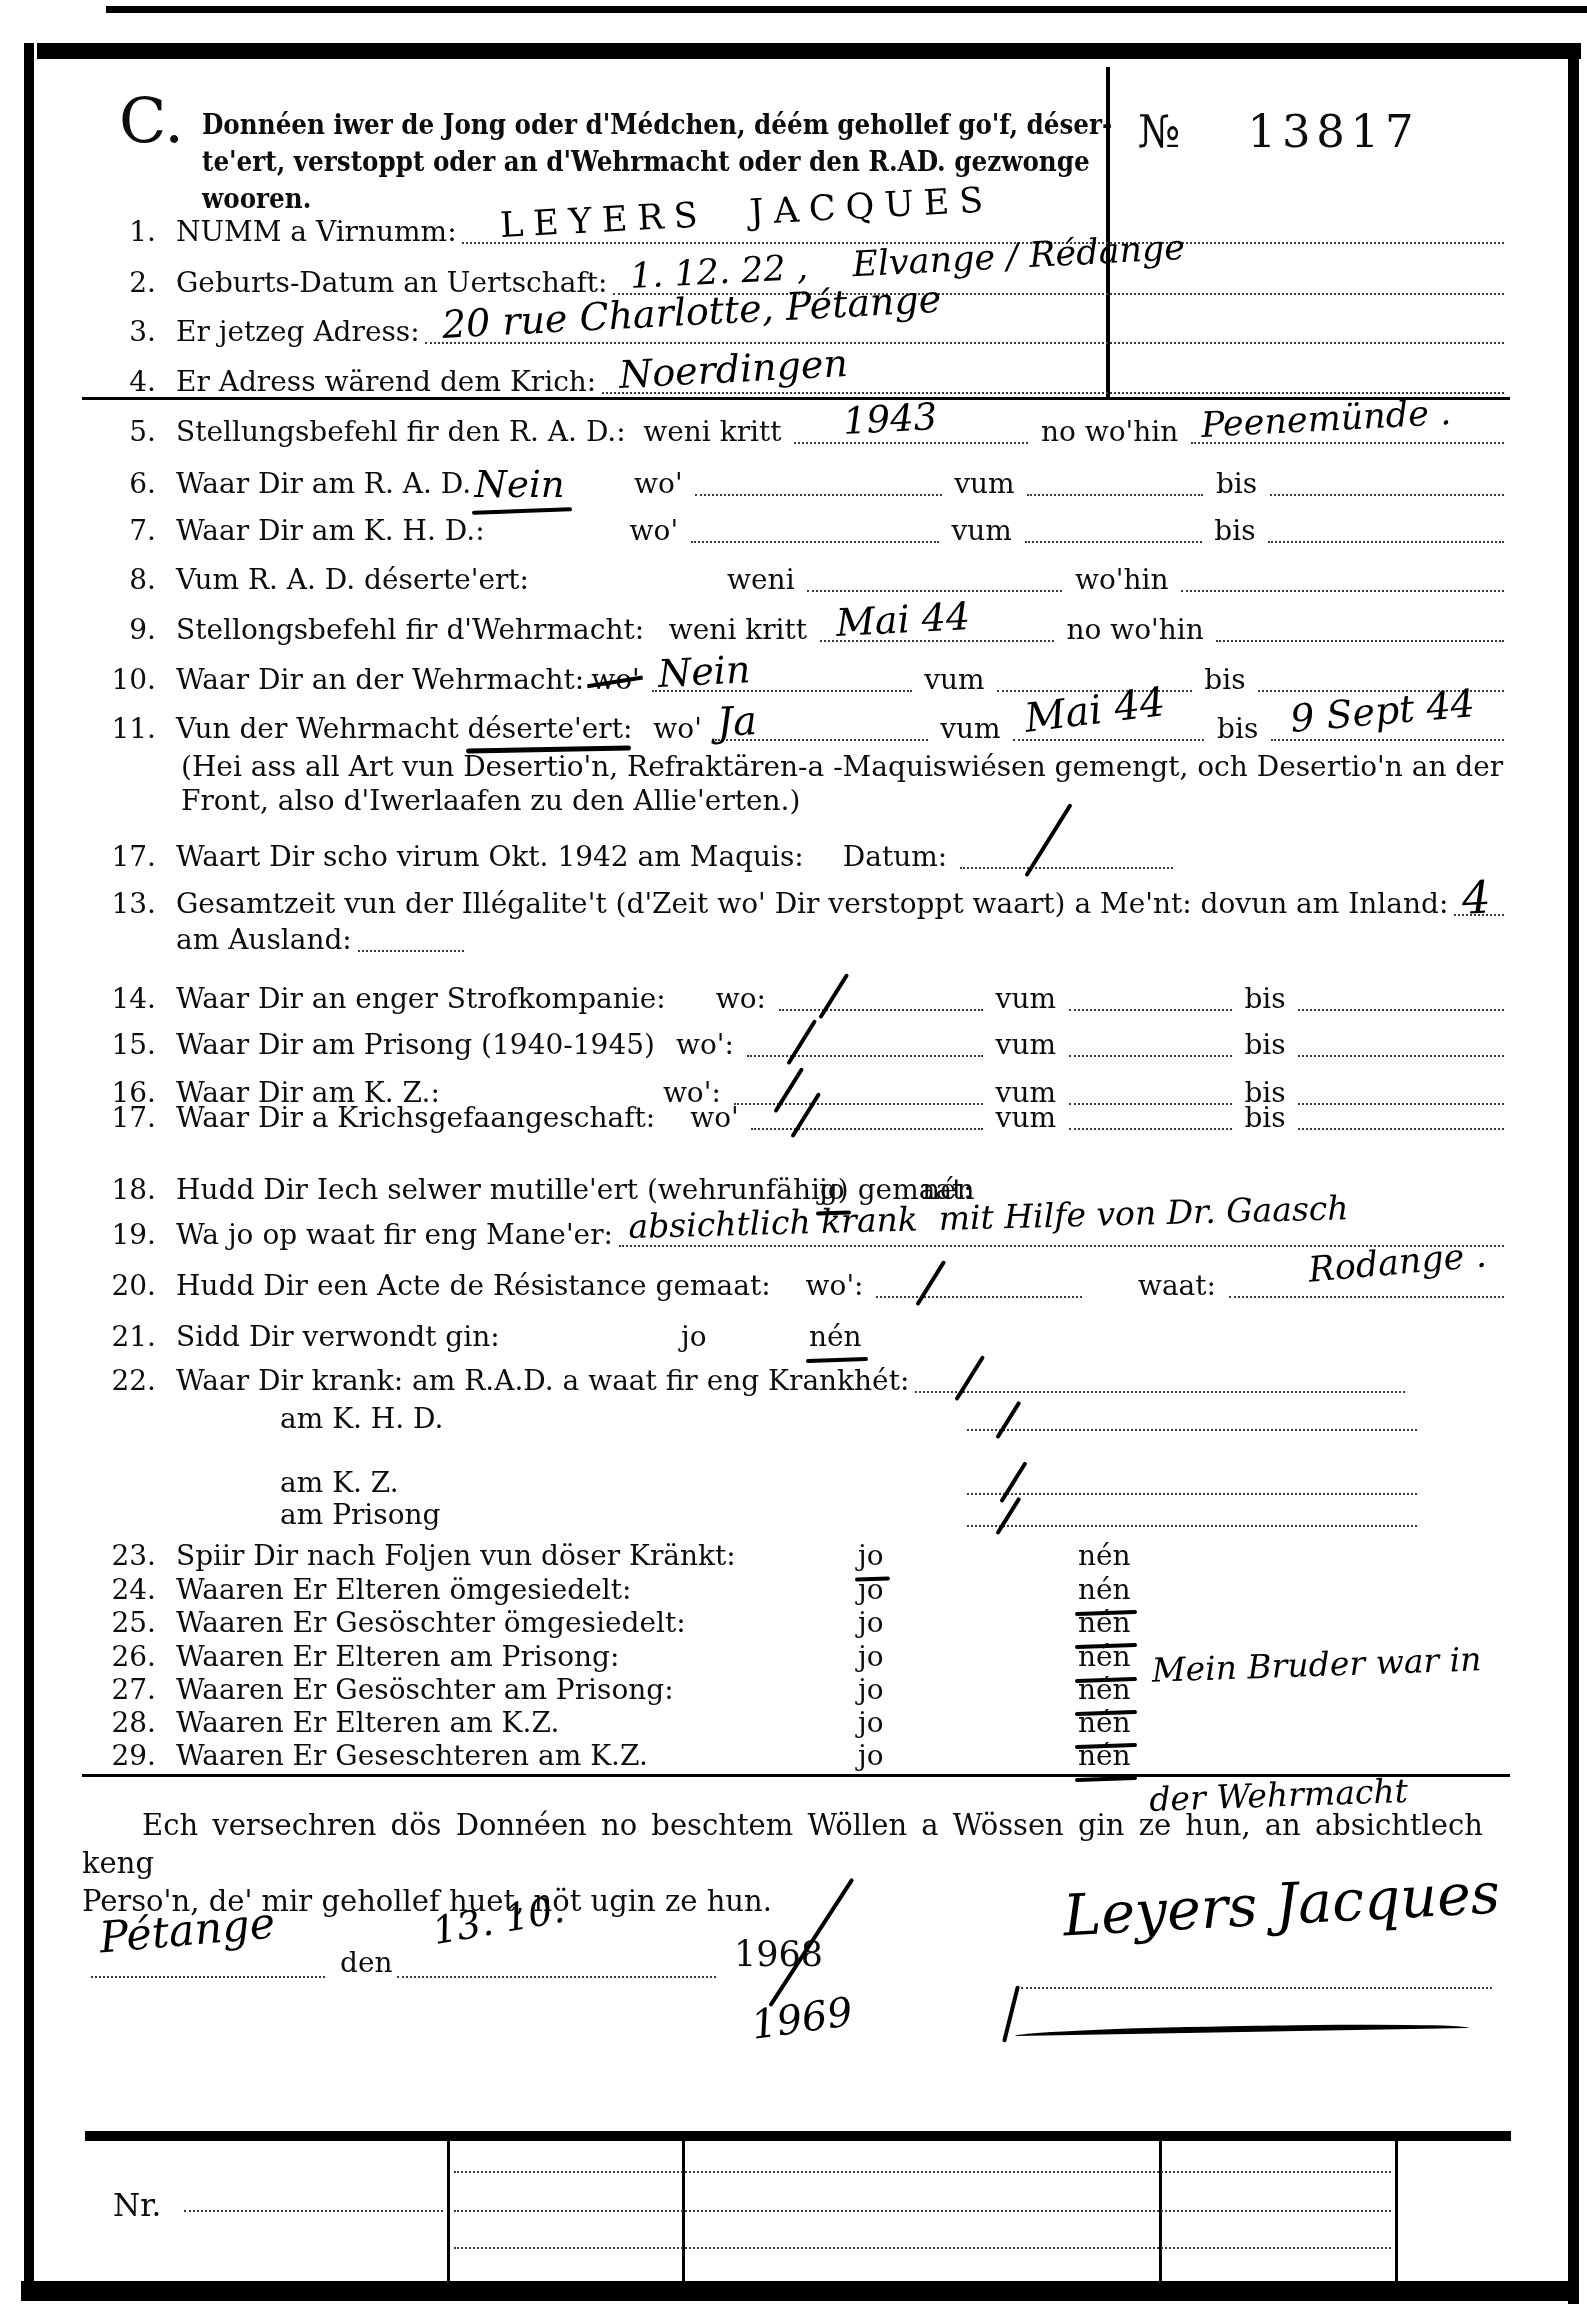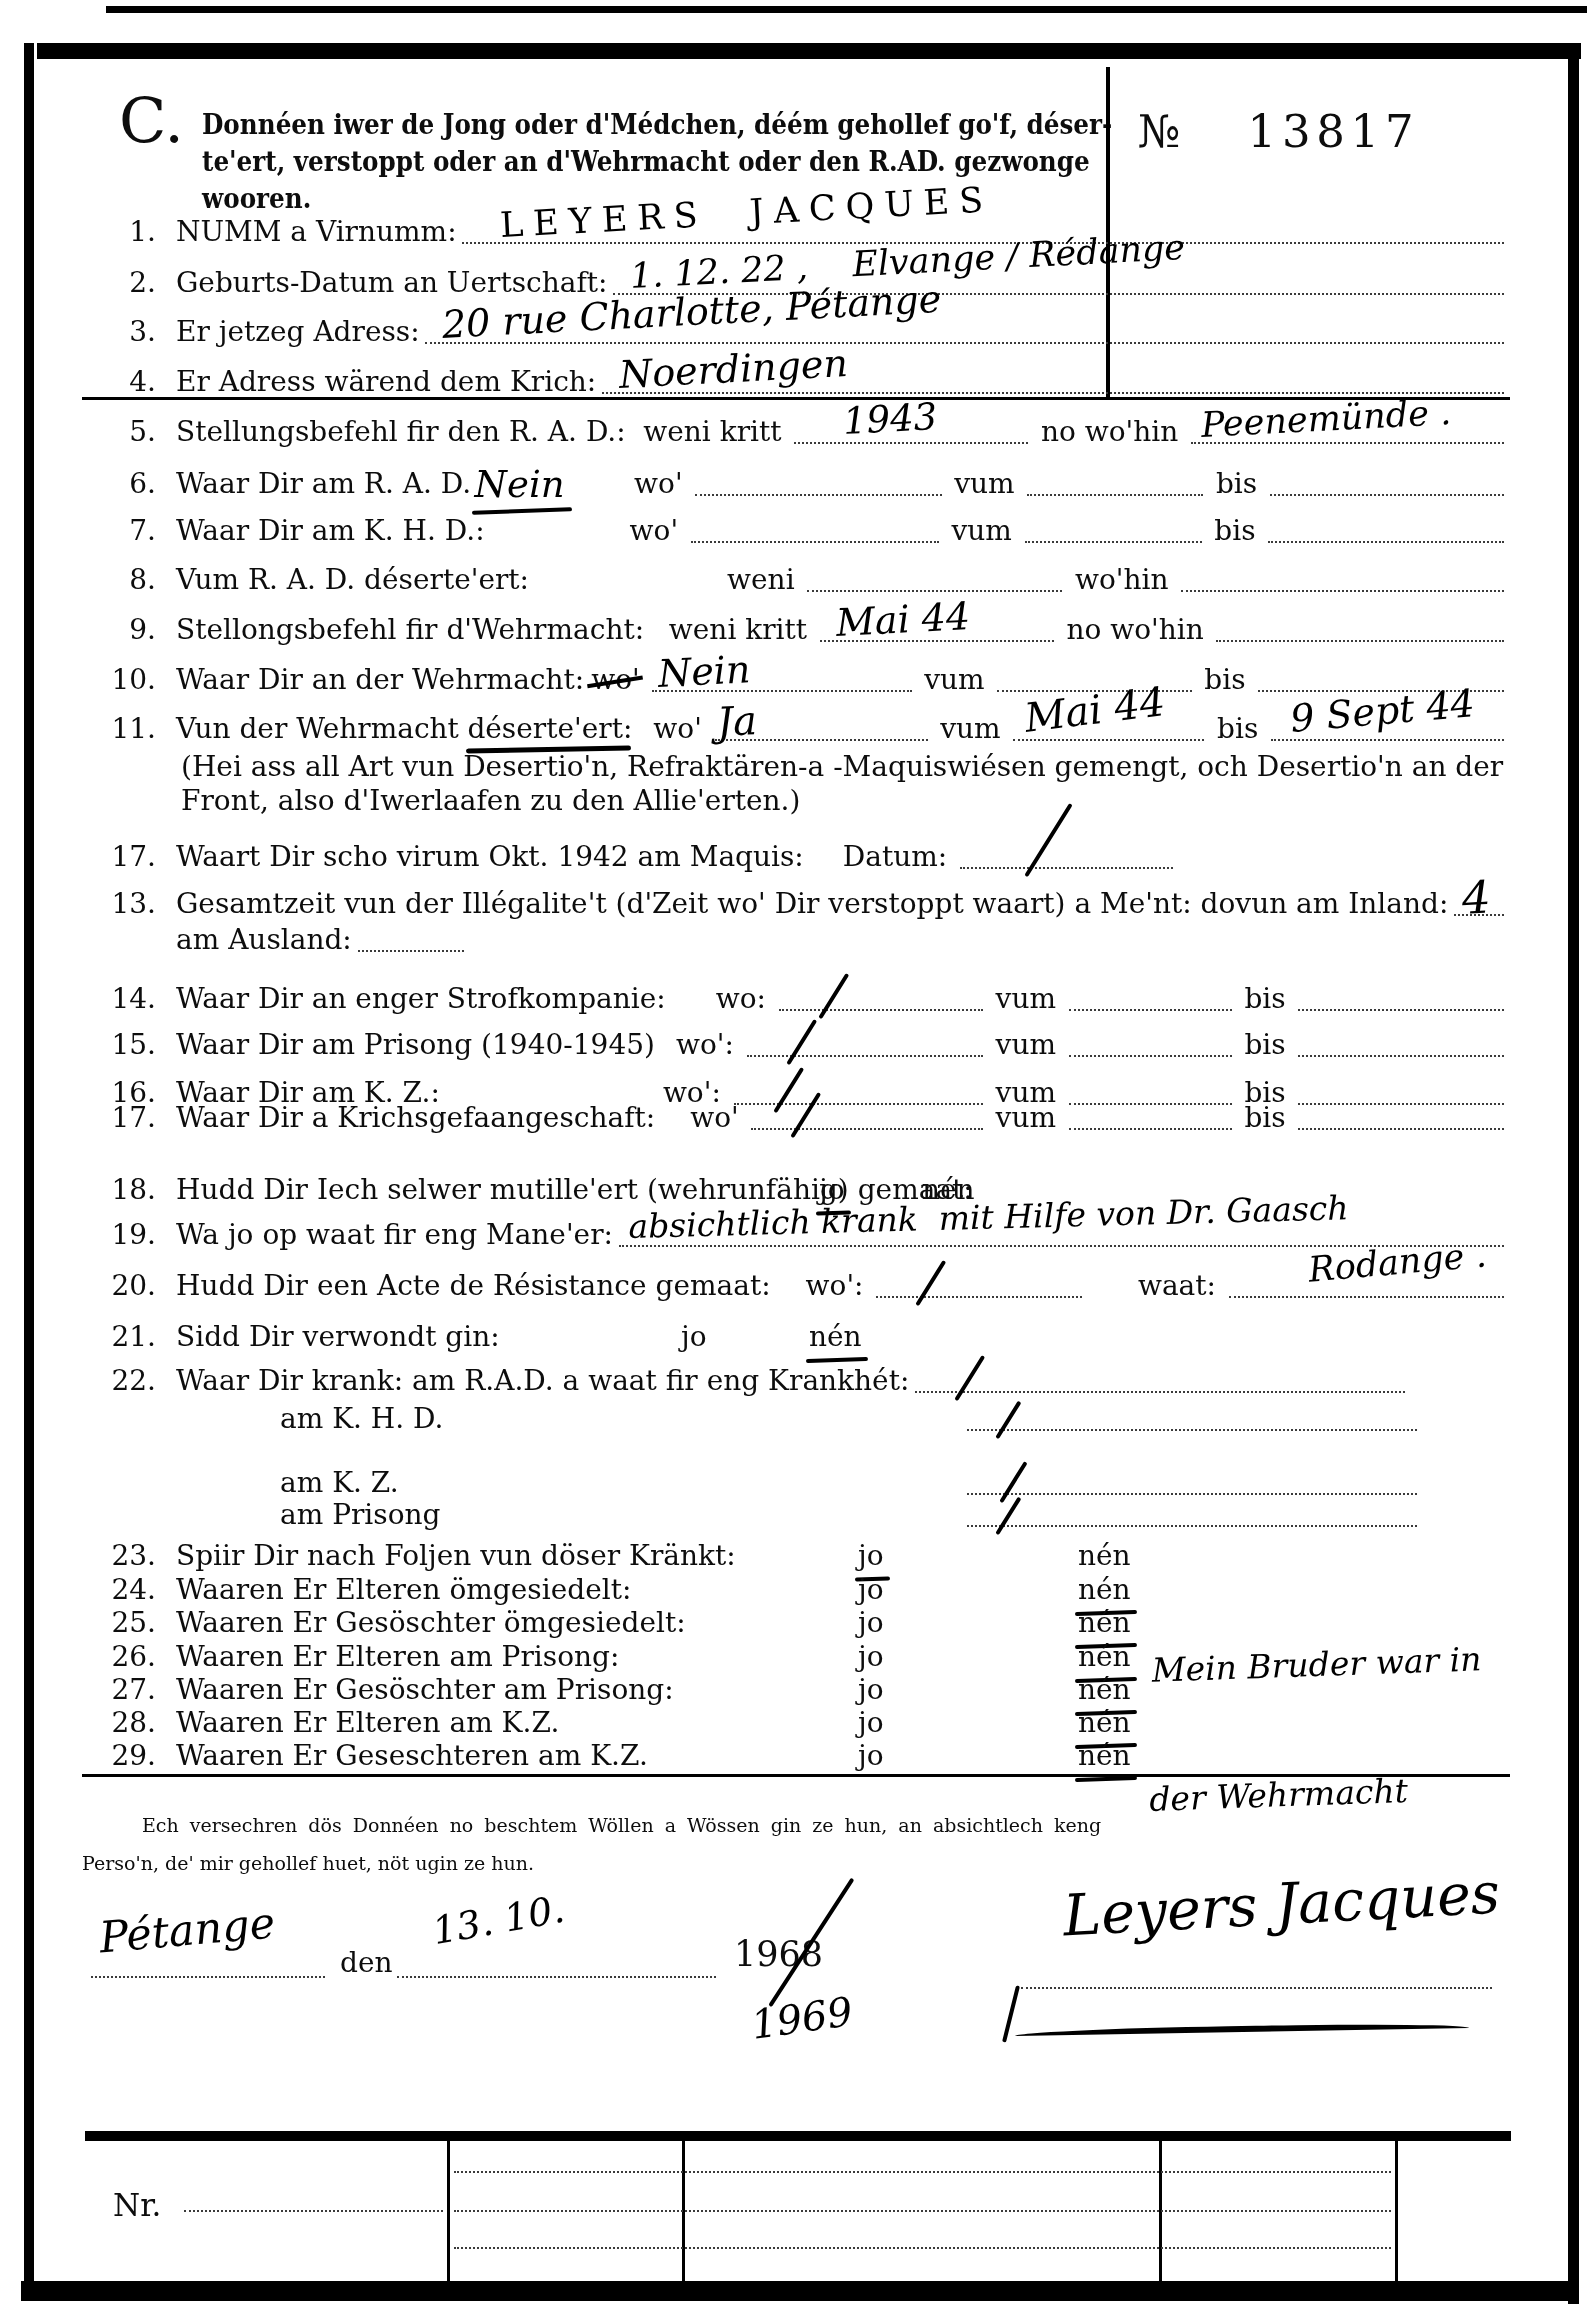--- a/index.html
+++ b/index.html
@@ -35,21 +35,21 @@
   .u-mark::after{content:'';position:absolute;left:-2.8px;right:-7px;bottom:-7px;height:4.3px;
          background:#000;border-radius:2.1px;transform:rotate(-2deg);}
   .u-hand{position:relative;}
   .u-hand::after{content:'';position:absolute;left:-1.4px;right:1.4px;bottom:-5px;height:5px;
          background:#000;border-radius:2.8px;transform:rotate(-1deg);}
   .struck{position:relative;}
   .struck::after{content:'';position:absolute;left:-4.3px;right:-2.8px;top:52%;height:3.5px;
          background:#000;transform:rotate(-9deg);}
   .jo,.nen{position:absolute;bottom:0;}
   
-  .decl{position:absolute;left:82px;top:1806px;width:1428px;font-size:19px;line-height:38px;}
+  .decl{position:absolute;left:82px;top:1806px;width:1428px;font-size:29px;line-height:38px;}
   .decl .l1{display:block;text-indent:60px;word-spacing:5px;}
   .decl .l2{display:block;}
   .sigdots{position:absolute;border-bottom:2.1px dotted #3a3a3a;}
   .year-struck{position:relative;display:inline-block;}
   .year-struck::after{content:'';position:absolute;left:38%;bottom:-32px;width:3.5px;height:152px;
          background:#000;border-radius:2.1px;transform:rotate(33deg);transform-origin:center bottom;}
   .sig-flourish{position:absolute;left:1015px;top:2026px;width:454px;height:6.4px;background:#000;
          border-radius:50% 50% 50% 50%/100% 100% 0 0;transform:rotate(-1deg);}
   .sig-hook{position:absolute;left:1009px;top:1985px;width:4.3px;height:58px;background:#000;
          border-radius:2.1px;transform:rotate(14deg);}

